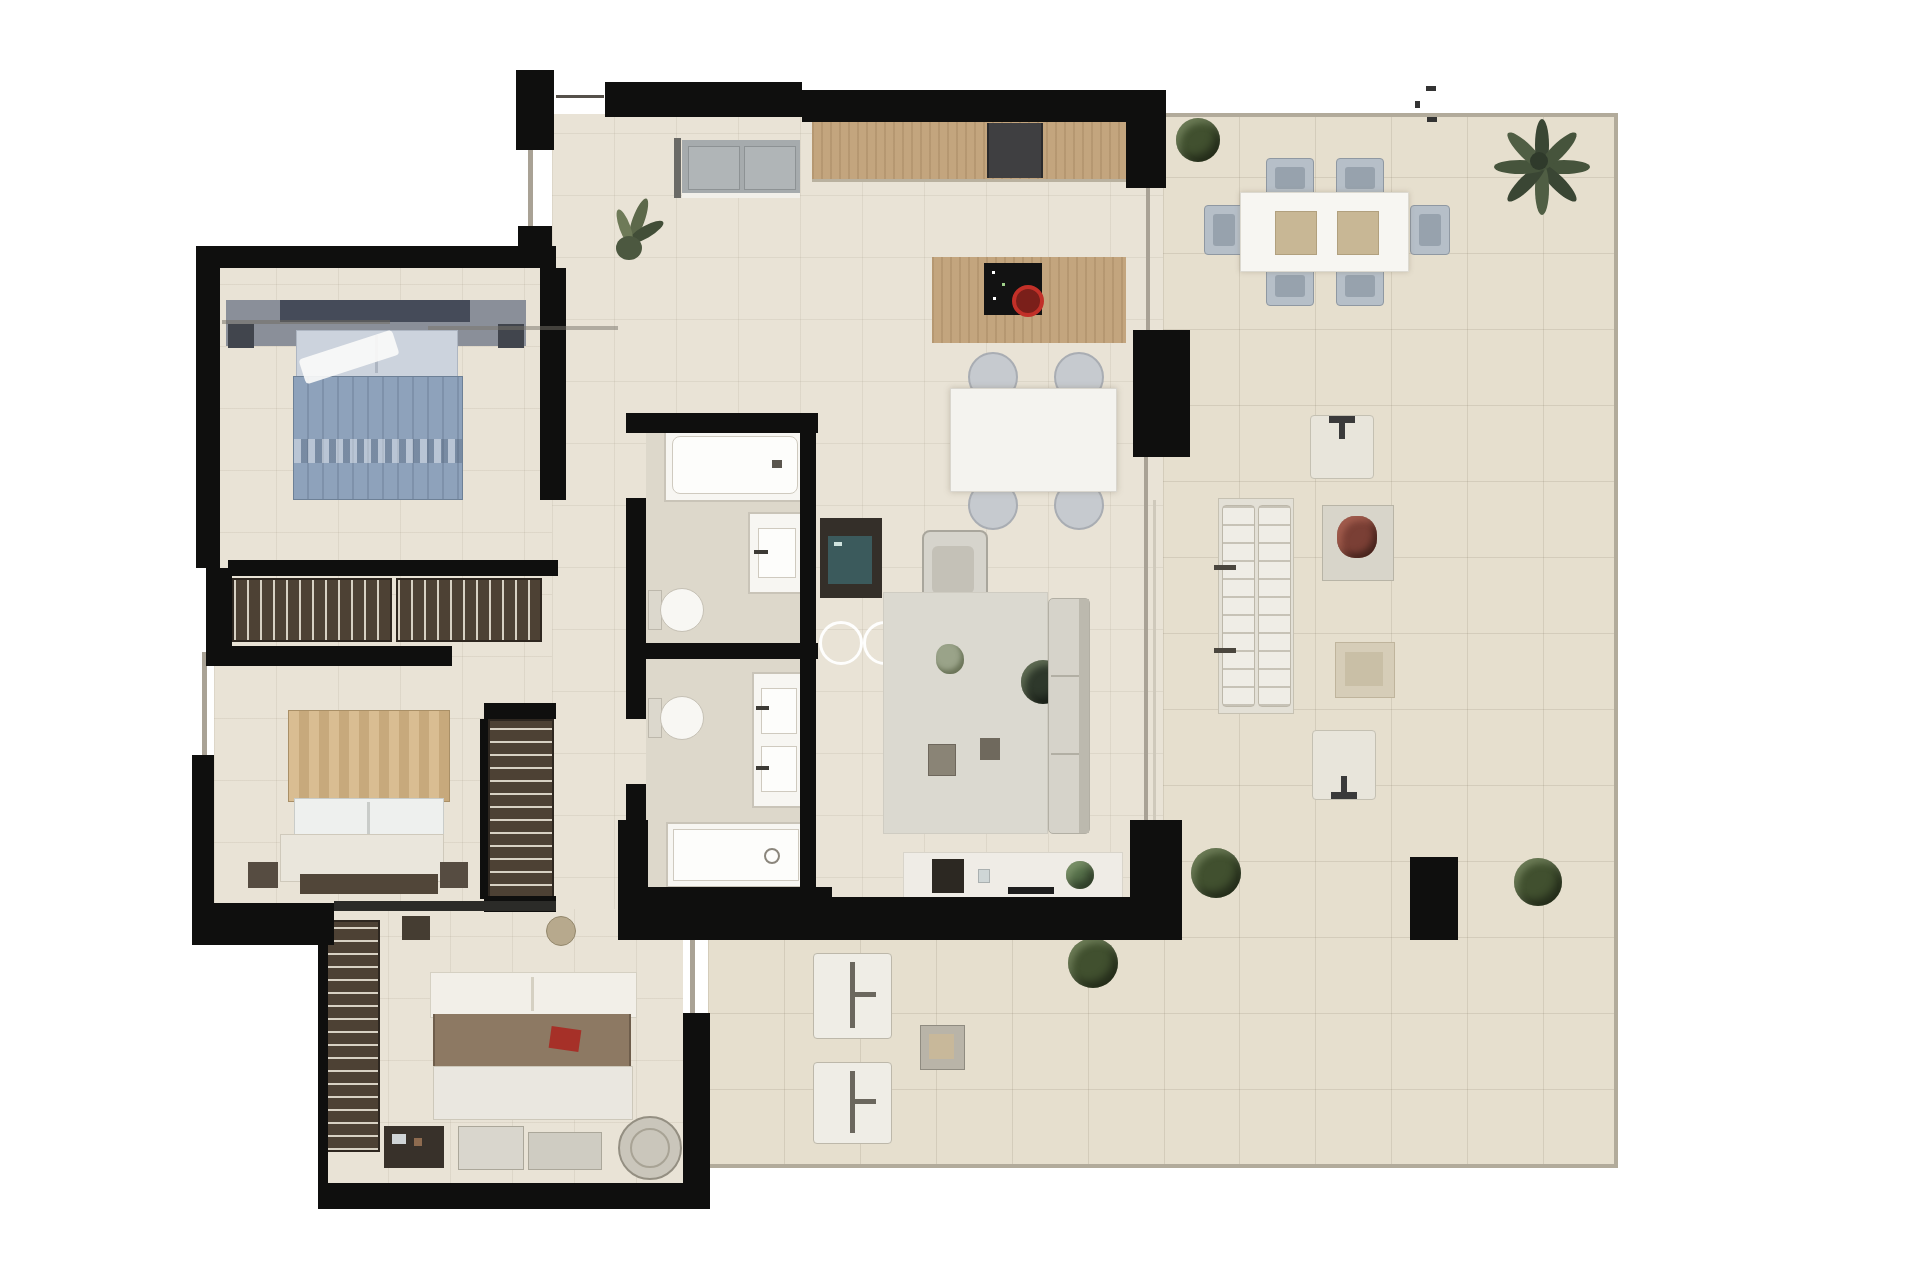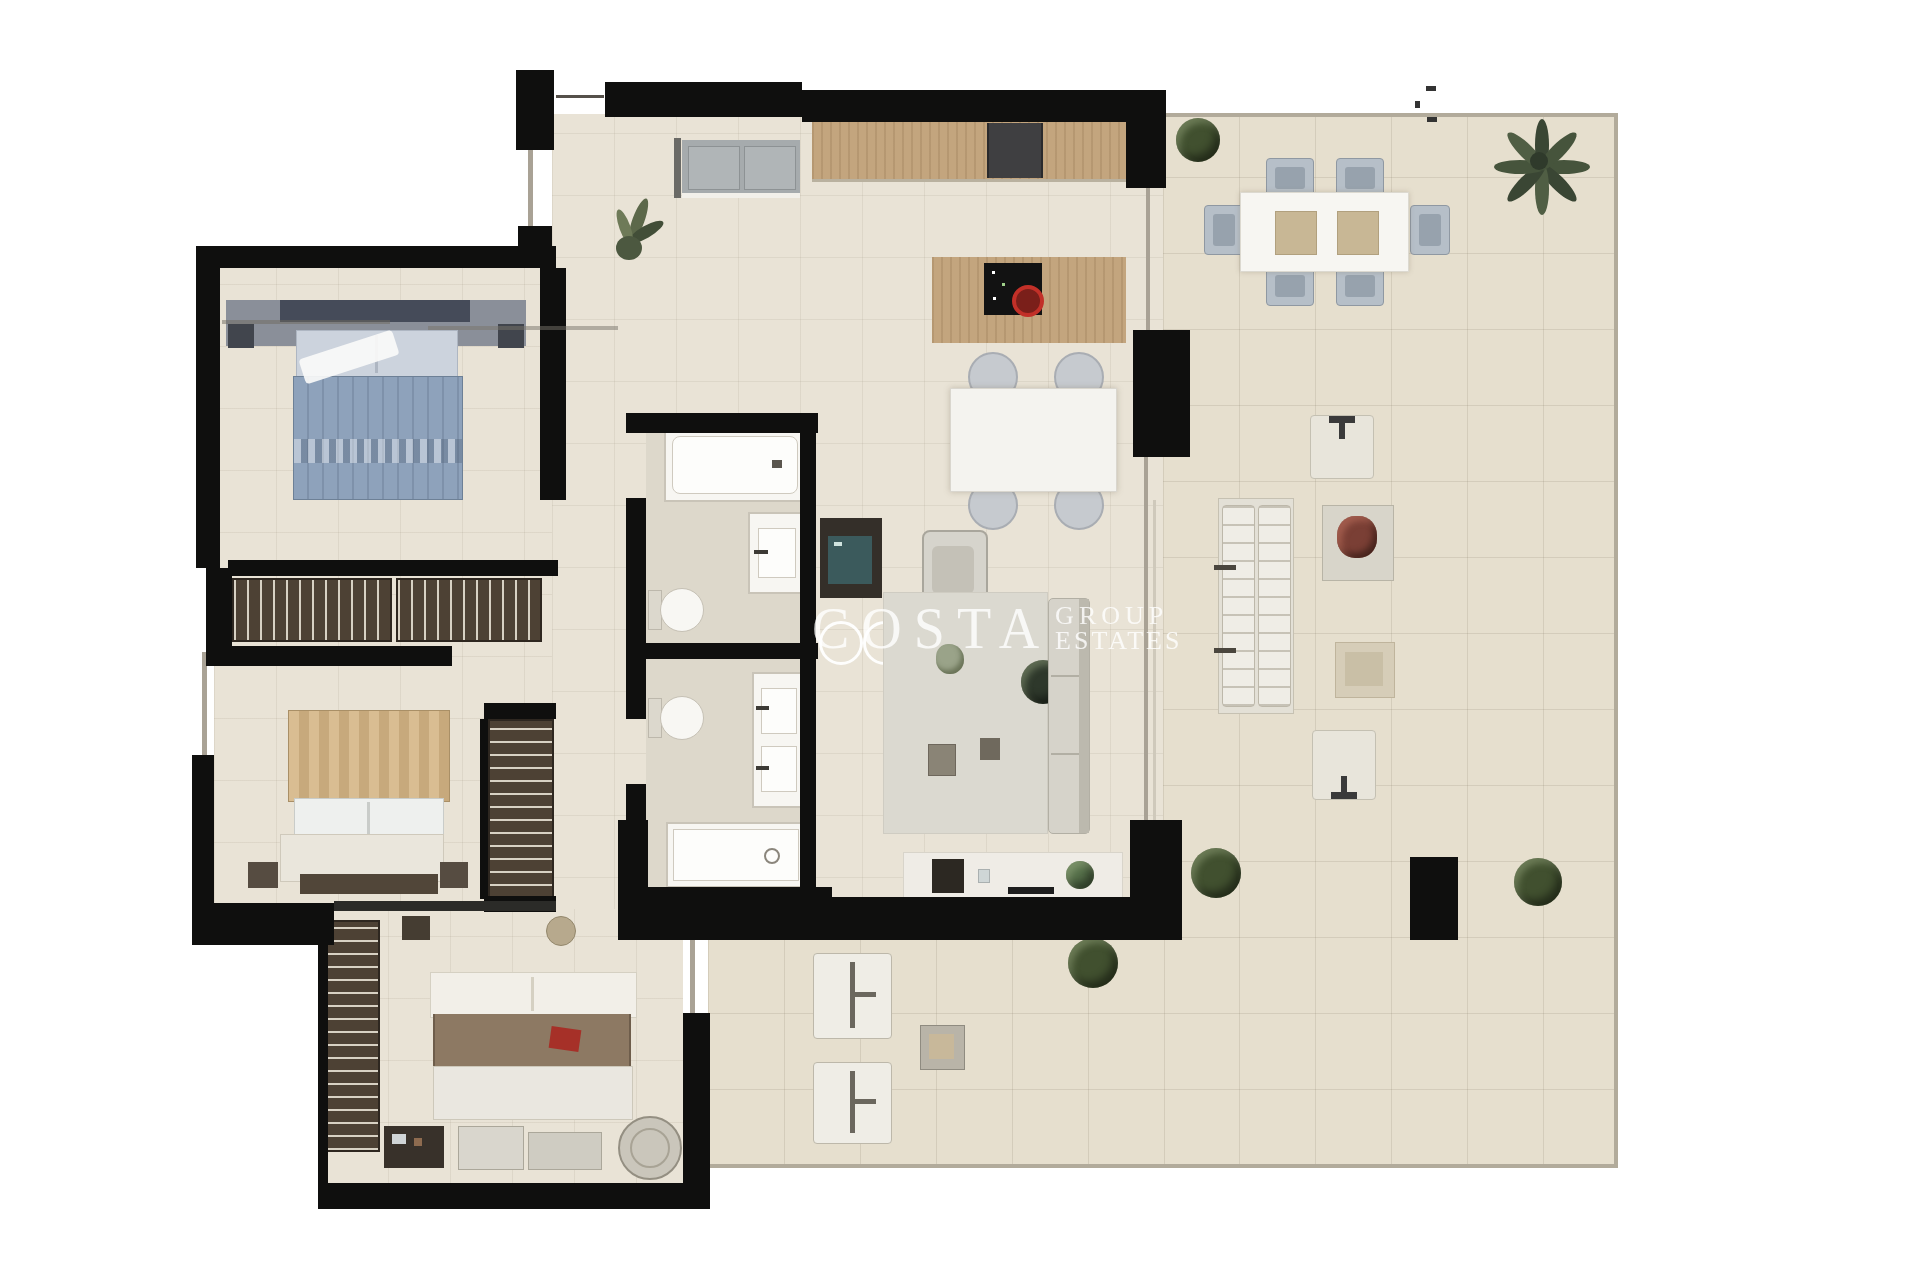--- a/index.html
+++ b/index.html
@@ -301,21 +301,14 @@
 
   <div class="wl" style="left:832px;top:897px;width:300px;height:43px;"></div>
   <div class="wl" style="left:1130px;top:820px;width:52px;height:120px;"></div>
   <div class="wl" style="left:1133px;top:330px;width:57px;height:127px;"></div>
   <div class="ln" style="left:1146px;top:188px;width:4px;height:142px;"></div>
   <div class="ln" style="left:1144px;top:457px;width:4px;height:363px;"></div>
   <div class="a" style="left:1153px;top:500px;width:3px;height:320px;background:#cfc9bb;"></div>
 
   <div class="a" style="left:428px;top:326px;width:190px;height:4px;background:rgba(120,115,105,.5);"></div>
 
-  <div class="a" style="left:812px;top:600px;width:360px;display:flex;align-items:flex-start;z-index:50;">
-    <div class="wm" style="font-size:56px;letter-spacing:12px;line-height:1;transform:scaleY(1.05);">COSTA</div>
-    <div class="a" style="position:static;margin-left:4px;margin-top:4px;display:flex;flex-direction:column;">
-      <span class="wm" style="font-size:26px;letter-spacing:5px;line-height:.95;">GROUP</span>
-      <span class="wm" style="font-size:26px;letter-spacing:3px;line-height:.95;">ESTATES</span>
-    </div>
-  </div>
 
 </div>
 
 </body></html>

